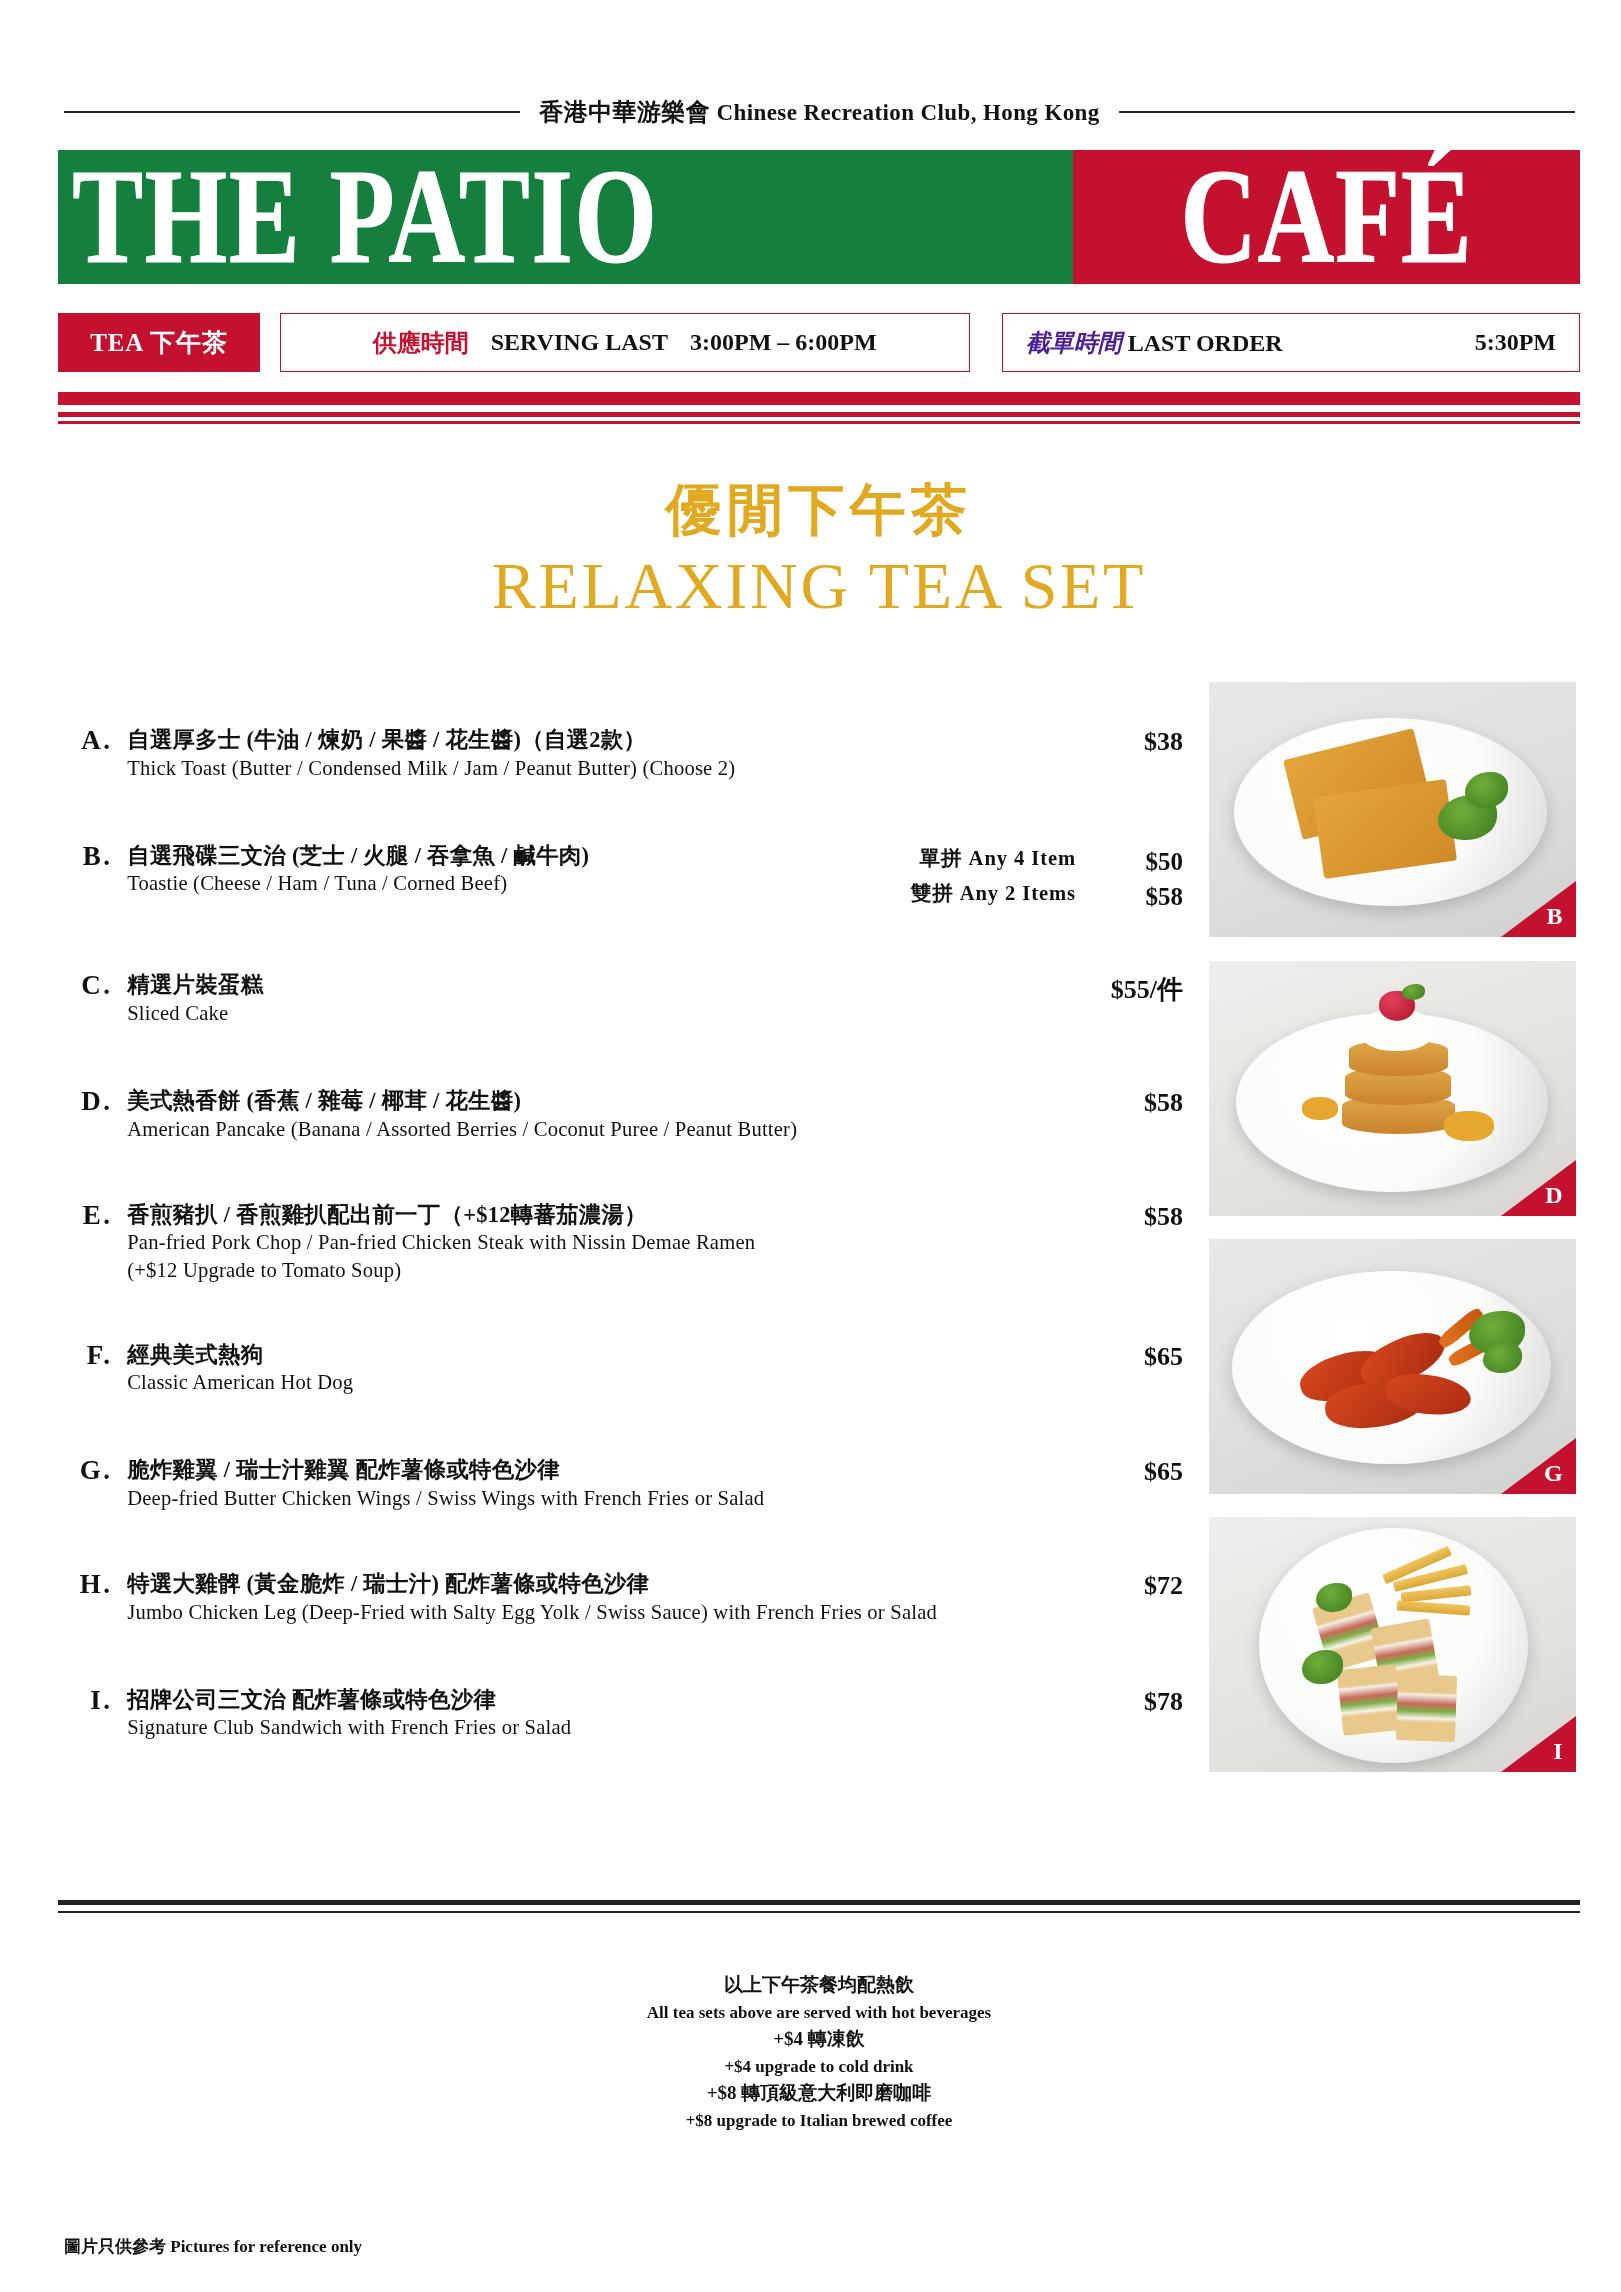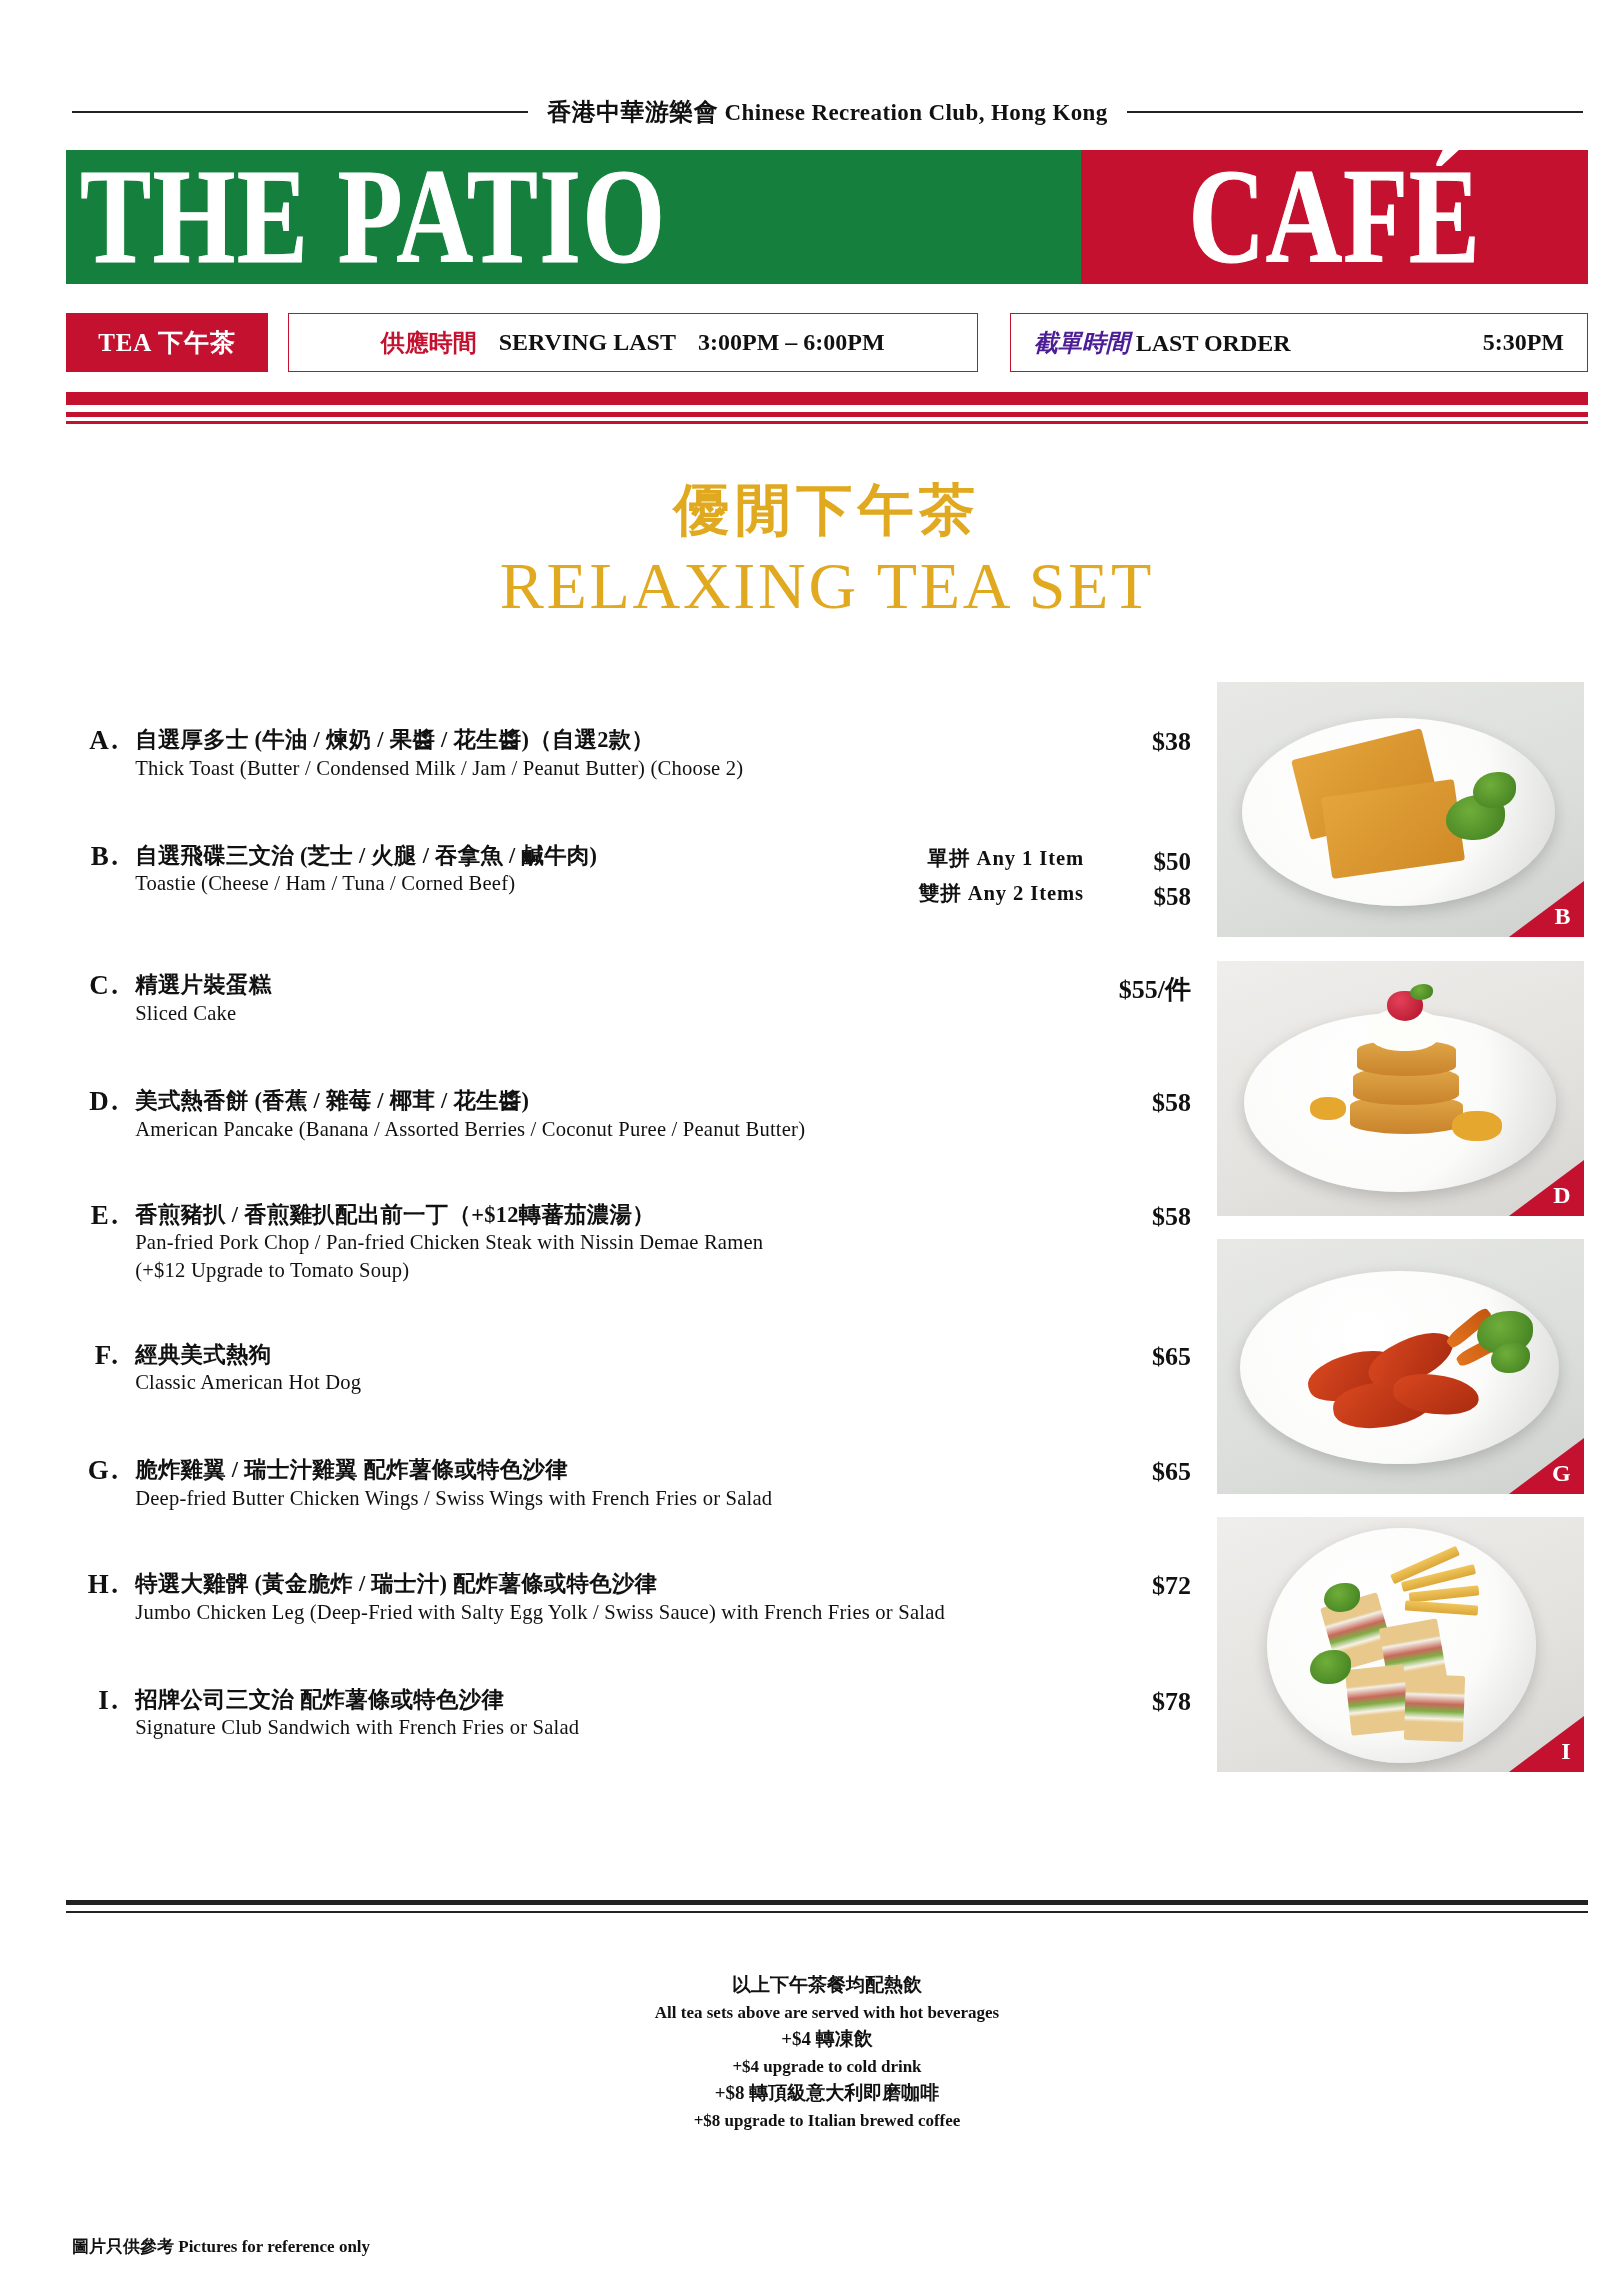--- a/index.html
+++ b/index.html
@@ -11,21 +11,21 @@
     width: 1622px;
     height: 2293px;
     font-family: "Liberation Serif", serif;
     color: #111111;
     position: relative;
     overflow: hidden;
   }
 
   .page {
     position: absolute;
-    left: 16px; top: 0;
+    left: 8px; top: 0;
     width: 1549px;
     height: 2293px;
     background: #ffffff;
   }
 
   
   .club-line {
     position: absolute;
     left: 56px;
     top: 97px;
@@ -413,21 +413,21 @@
     </div>
 
     <div class="item" style="margin-top:59px;">
       <div class="item-letter">B.</div>
       <div class="item-body">
         <div class="line-cn">自選飛碟三文治 (芝士 / 火腿 / 吞拿魚 / 鹹牛肉)</div>
         <div class="line-en">Toastie (Cheese / Ham / Tuna / Corned Beef)</div>
       </div>
       <div class="sub-prices">
         <div class="row">
-          <span class="label">單拼  Any  1  Item</span>
+          <span class="label">單拼  Any  4  Item</span>
           <span class="amt">$50</span>
         </div>
         <div class="row">
           <span class="label">雙拼  Any  2  Items</span>
           <span class="amt">$58</span>
         </div>
       </div>
     </div>
 
     <div class="item" style="margin-top:56px;">

